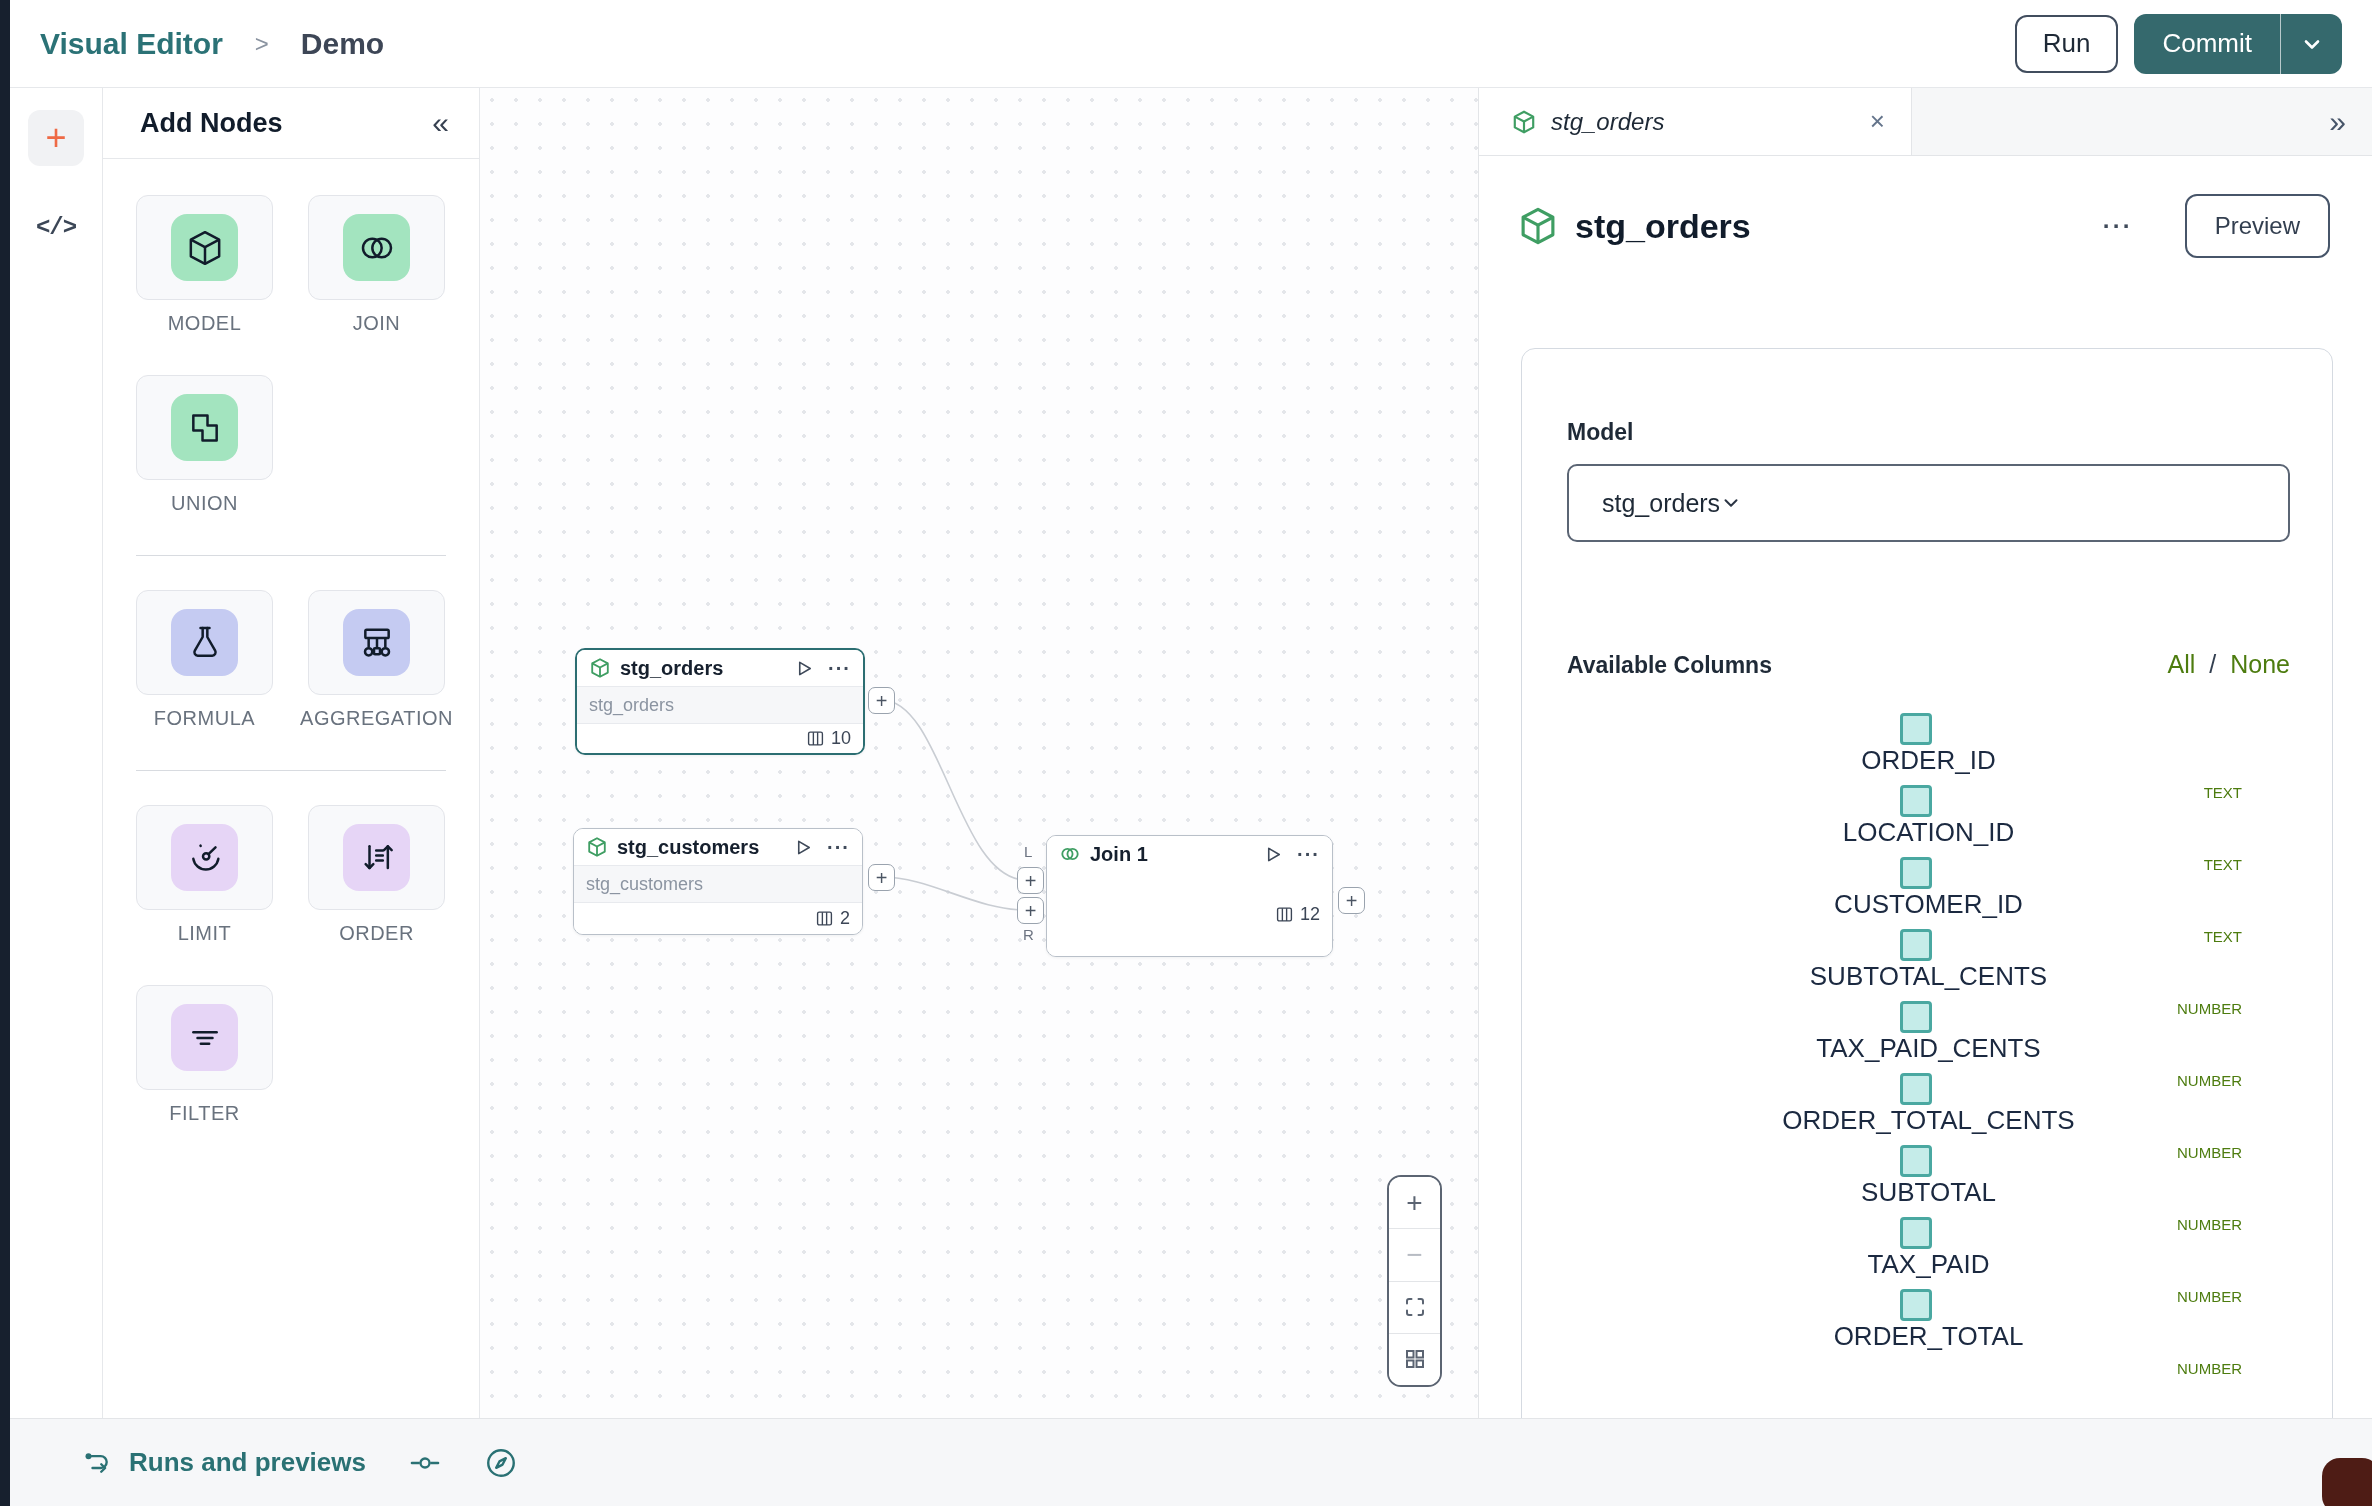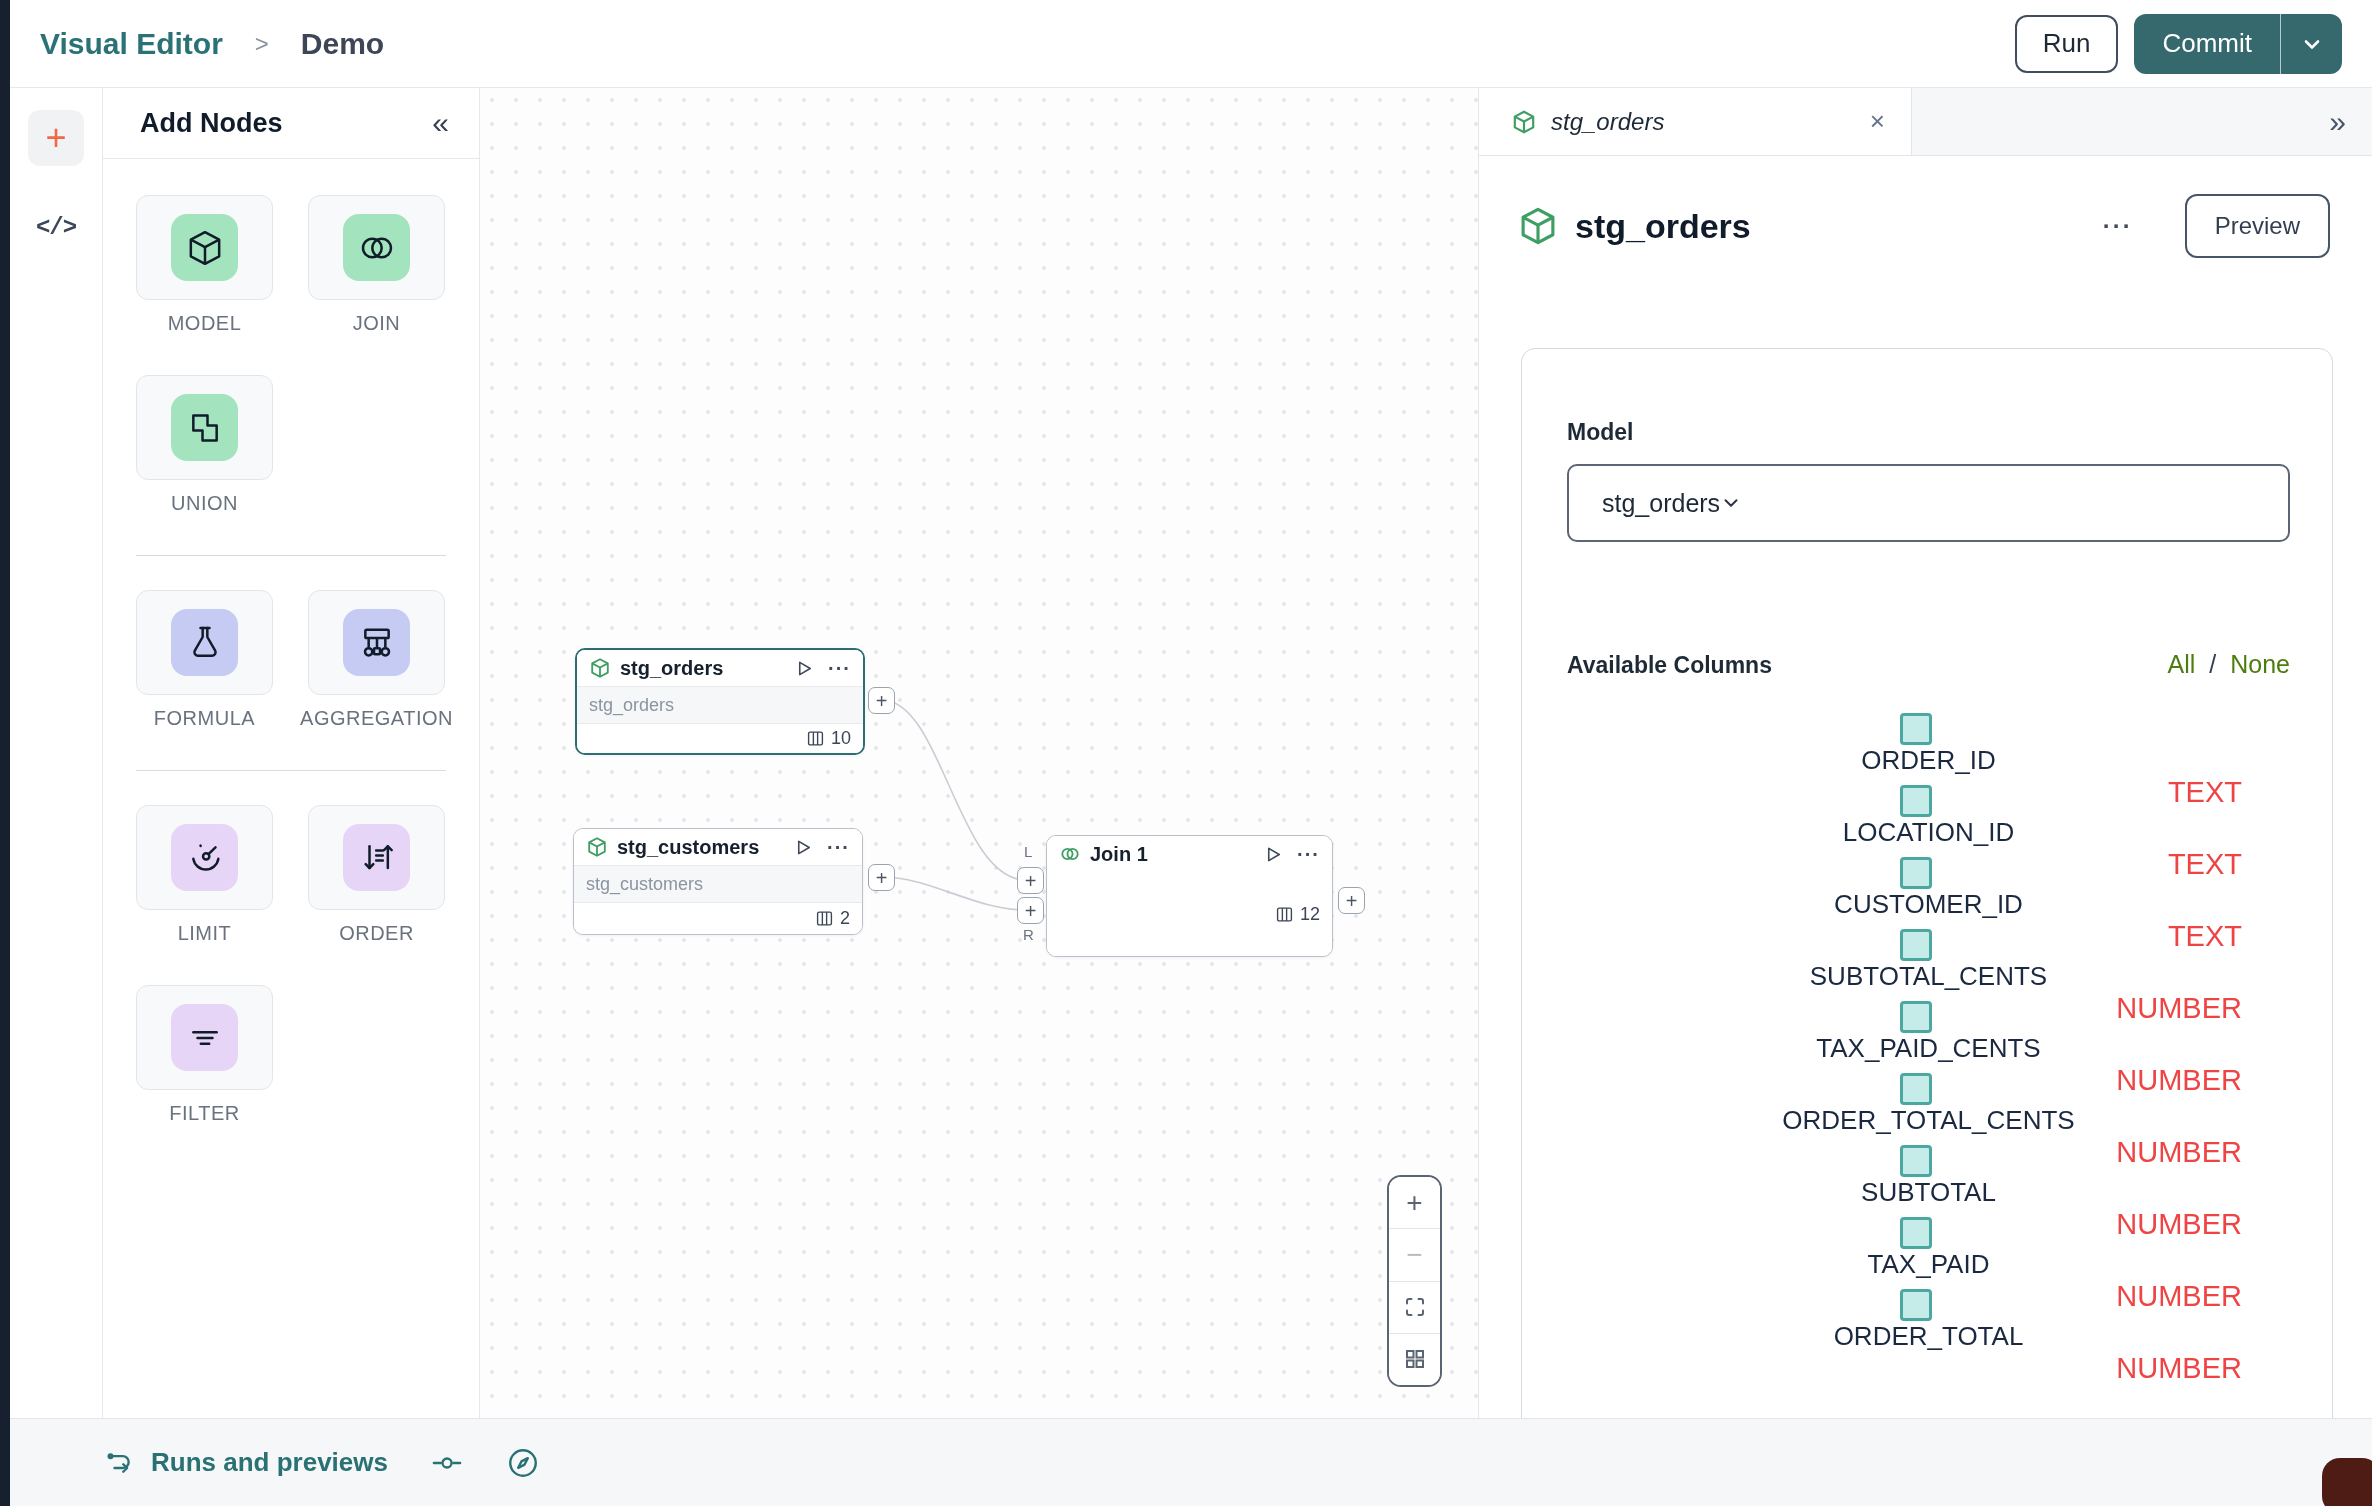--- a/index.html
+++ b/index.html
@@ -108,25 +108,25 @@
 
   .columns-head { margin-top:108px; display:flex; align-items:baseline; width:723px; }
   .allnone { margin-left:auto; display:flex; gap:14px; align-items:baseline; }
   .link-teal { background:none; border:none; font-size:25px; color:#4d7c0f; cursor:pointer; font-family:inherit; }
   .allnone-sep { font-size:25px; color:#333f50; }
 
   .col-rows { margin-top:26px; margin-left:-45px; margin-right:-45px; }
   .col-row { height:72px; display:flex; align-items:center; padding:0 90px 0 68px; cursor:pointer;flex-direction:column; }
   .checkbox { width:32px; height:32px; border:3px solid #4aa8a1; background:#c5ece9; border-radius:4px; flex:none; cursor:pointer; }
   .col-name { margin-left:25px; font-size:26px; font-weight:500; color:#1b2940; }
-  .col-type { margin-left:auto; font-size:29px; color:#ef4444; }
+  .col-type { margin-left:auto; font-size:15px; color:#4d7c0f;margin-top:8px; }
 
   
   .bottom-bar { position:absolute; left:10px; top:1418px; width:2362px; height:88px; background:#f6f7f9;
-                border-top:1px solid #e3e5e8; display:flex; align-items:center; padding-left:93px; }
+                border-top:1px solid #e3e5e8; display:flex; align-items:center; padding-left:71px; }
   .runs-group { display:flex; align-items:center; gap:18px; background:none; border:none; cursor:pointer; font-family:inherit; }
   .runs-label { font-size:26px; font-weight:600; color:#2a7174; }
   .bar-icon-btn { background:none; border:none; cursor:pointer; margin-left:44px; }
 
   .chat-blob { position:absolute; right:-8px; bottom:-8px; width:58px; height:56px; background:#4e1c15;
                border-radius:18px; cursor:pointer; border:none; }
 </style>
 </head>
 <body>
 

